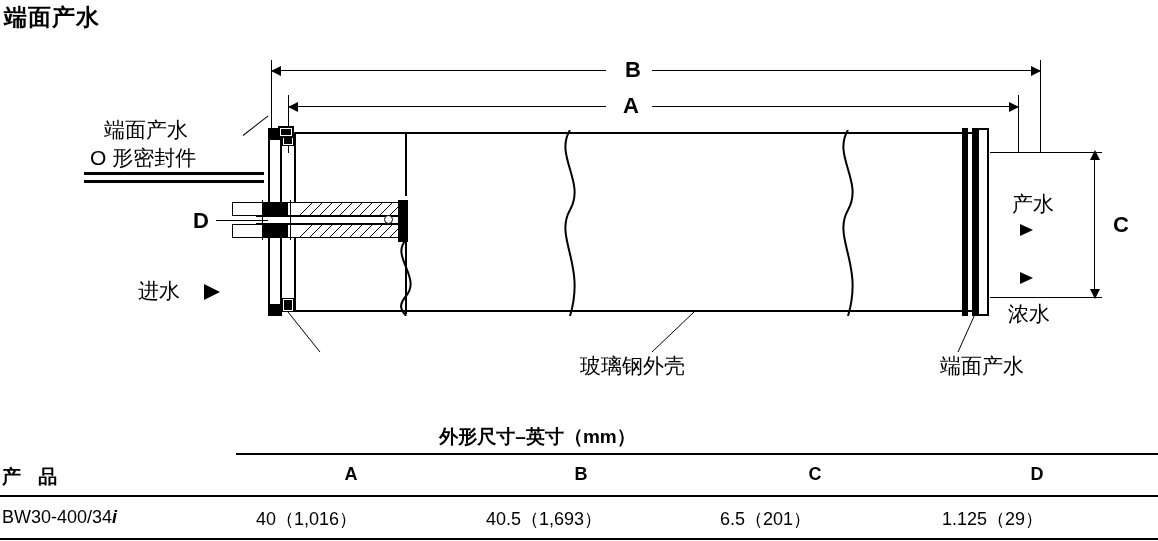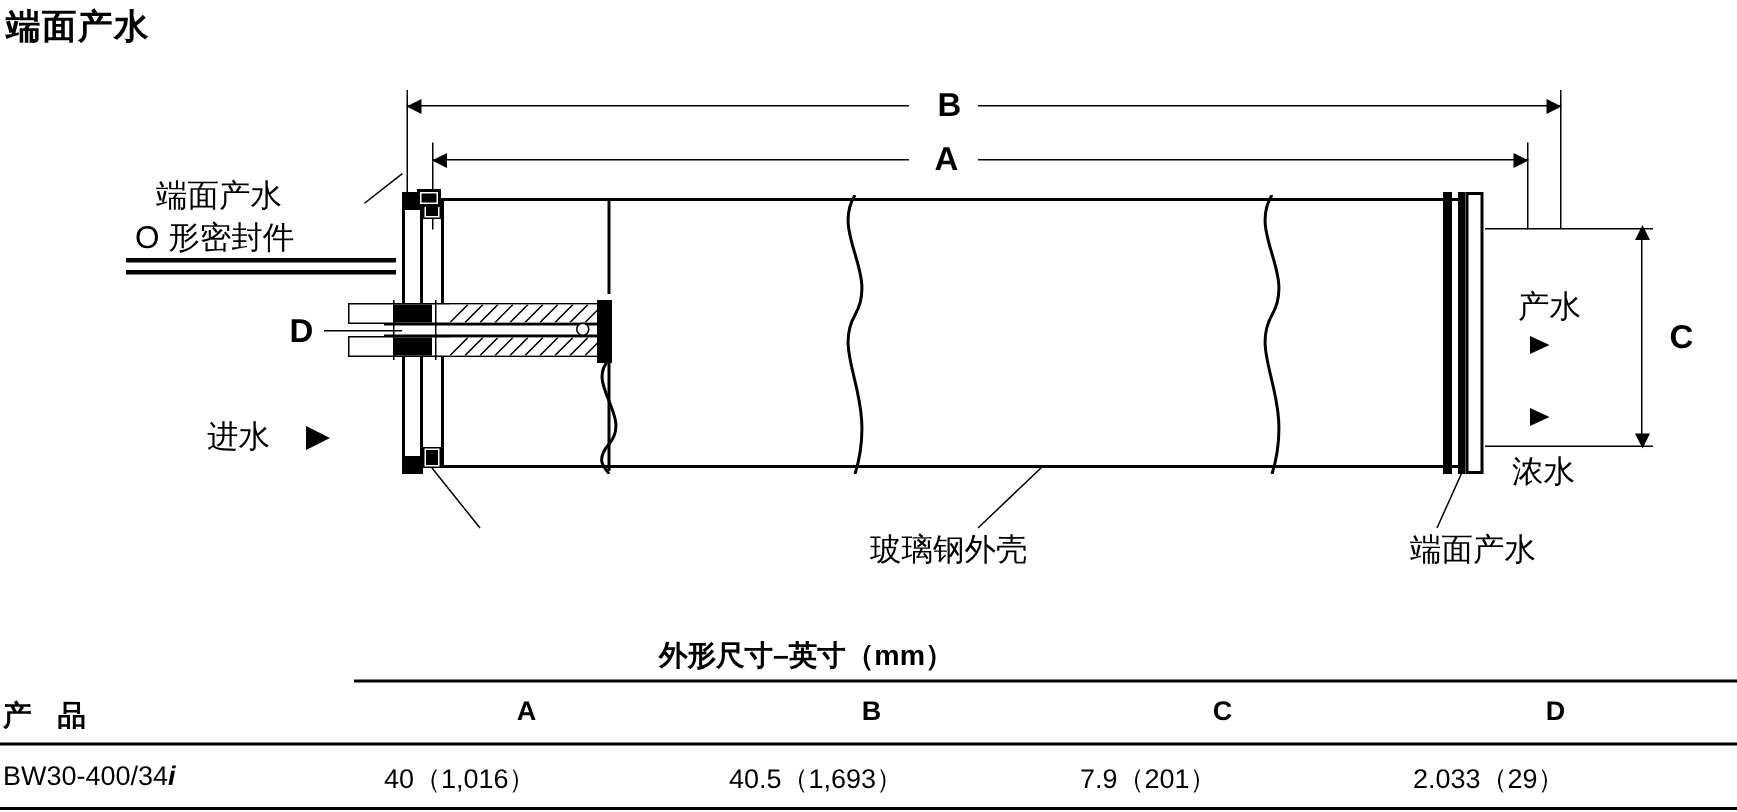--- a/index.html
+++ b/index.html
@@ -305,17 +305,17 @@
     <div class="tbl-h" style="left:506px; width:150px;">B</div>
     <div class="tbl-h" style="left:740px; width:150px;">C</div>
     <div class="tbl-h" style="left:962px; width:150px;">D</div>
 
     <div id="prod-cell">
       <span>BW30-400/34</span><i>i</i>
     </div>
 
     <div class="tbl-c" style="left:256px; width:190px;">40（1,016）</div>
     <div class="tbl-c" style="left:486px; width:190px;">40.5（1,693）</div>
-    <div class="tbl-c" style="left:720px; width:190px;">7.9（201）</div>
-    <div class="tbl-c" style="left:942px; width:190px;">2.033（29）</div>
+    <div class="tbl-c" style="left:720px; width:190px;">6.5（201）</div>
+    <div class="tbl-c" style="left:942px; width:190px;">1.125（29）</div>
   </div>
 
 </div>
 
 </body></html>

